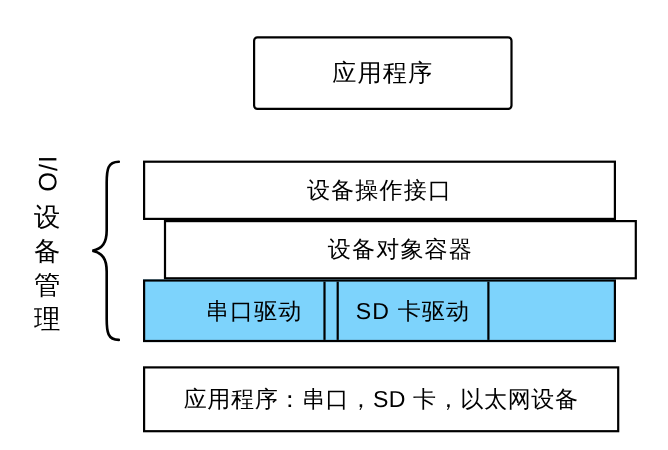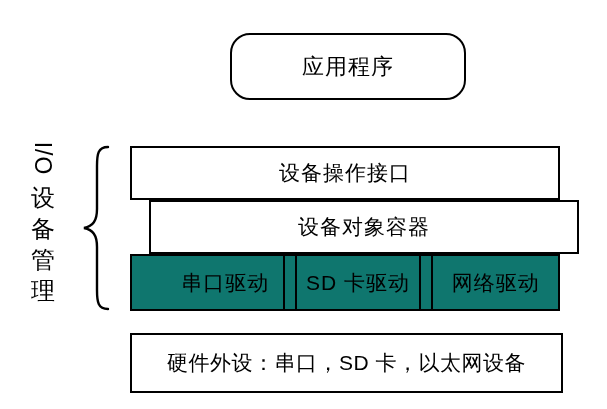--- a/index.html
+++ b/index.html
@@ -10,21 +10,21 @@
     color: #000000;
     overflow: hidden;
   }
   .canvas { position: relative; width: 607px; height: 409px; background: #ffffff; }
 
   .app-box {
     position: absolute; left: 230px; top: 33px;
     width: 236px; height: 67px;
     box-sizing: border-box;
     border: 2px solid #000;
-    border-radius: 20px;
+    border-radius: 4px;
     display: flex; align-items: center; justify-content: center;
     font-size: 22px; letter-spacing: 1px;
   }
 
   .io-label {
     position: absolute; left: 18px; top: 139px;
     width: 50px; height: 180px;
     display: flex; flex-direction: column;
     align-items: center;
     font-size: 24px; font-weight: 400;
@@ -51,21 +51,21 @@
   }
   .row-1 { top: 146px; height: 54px; }
   .row-2 { top: 200px; height: 54px; margin-left: 19px; }
 
   .row-3 {
     position: absolute; left: 130px; top: 254px;
     width: 430px; height: 57px;
     box-sizing: border-box;
     border: 2px solid #000;
     display: flex; align-items: stretch;
-    background: #0f766e;
+    background: #7dd3fc;
     padding-left: 36px;
   }
   .cell {
     box-sizing: border-box;
     display: flex; align-items: center; justify-content: center;
     font-size: 21px; letter-spacing: 1px;
     height: 100%;
   }
   .cell-1 { width: 128px; border-right: 2px solid #000; }
   .cell-2 { width: 139px; margin-left: 10px; border-left: 2px solid #000; border-right: 2px solid #000; align-items: center; }
@@ -110,22 +110,19 @@
     <span>设备对象容器</span>
   </div>
 
   <div class="row-3">
     <div class="cell cell-1">
       <span>串口驱动</span>
     </div>
     <div class="cell cell-2">
       <span>SD 卡驱动</span>
     </div>
-    <div class="cell cell-3">
-      <span>网络驱动</span>
-    </div>
   </div>
 
   <div class="hw-box">
-    <span>硬件外设：串口，SD 卡，以太网设备</span>
+    <span>应用程序：串口，SD 卡，以太网设备</span>
   </div>
 
 </div>
 
 </body></html>

